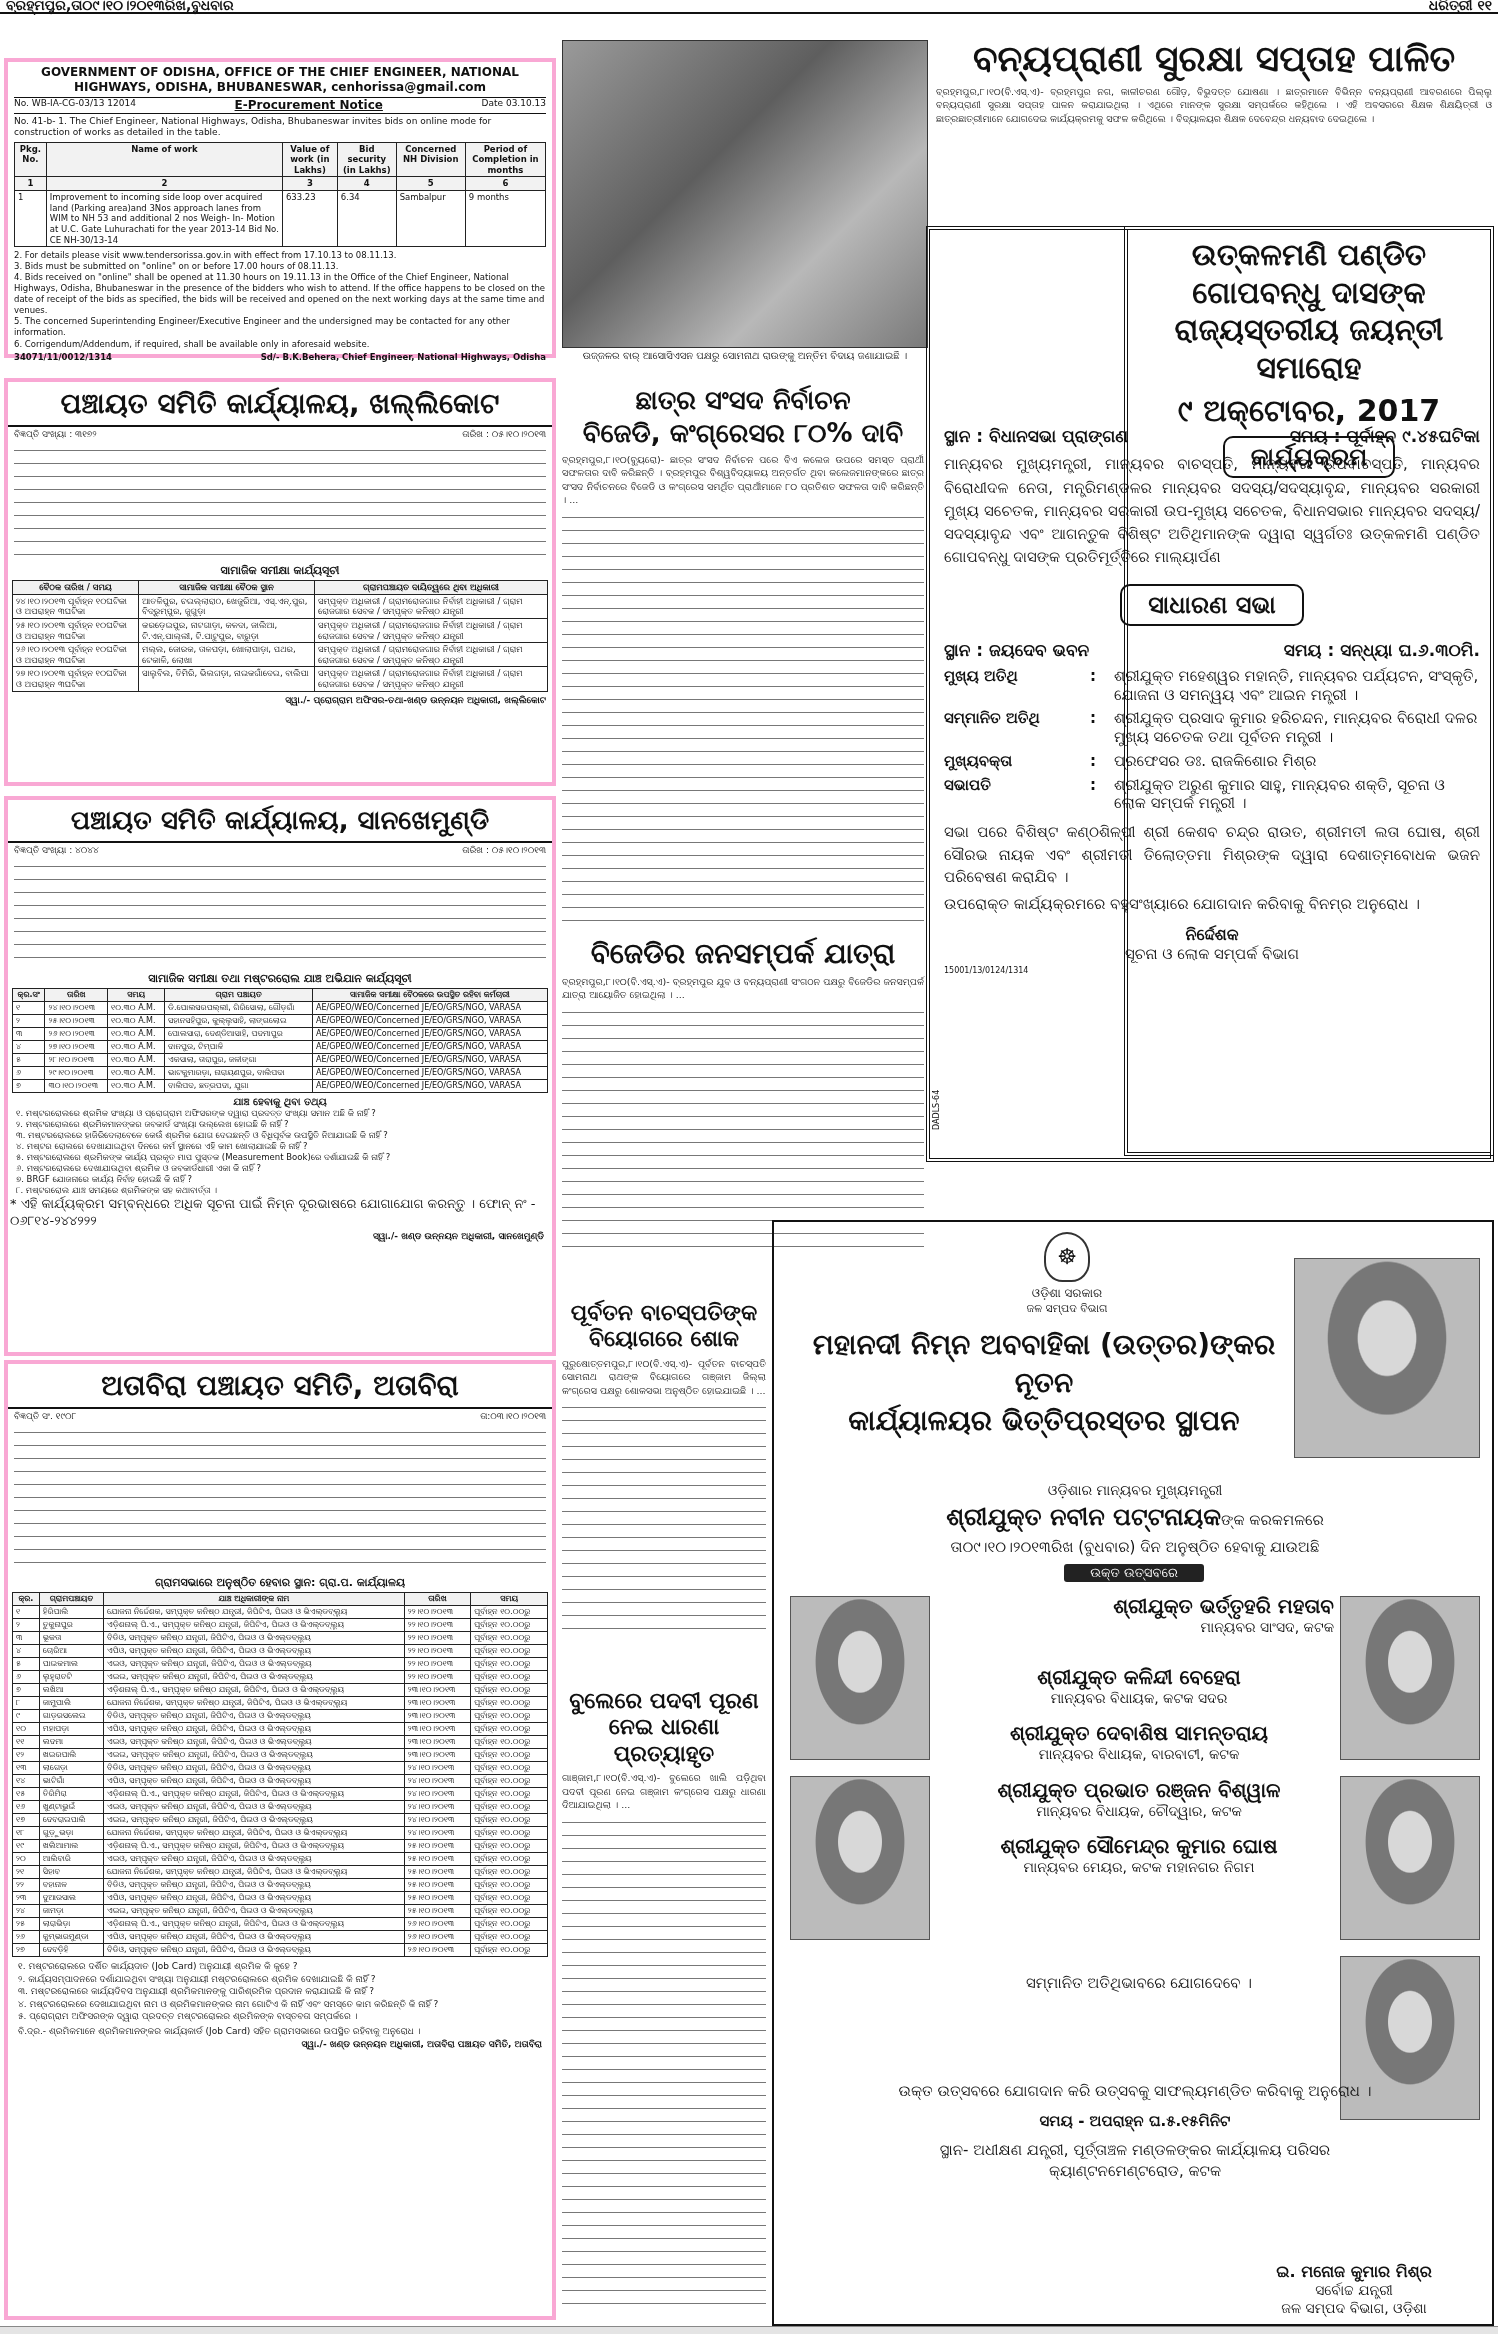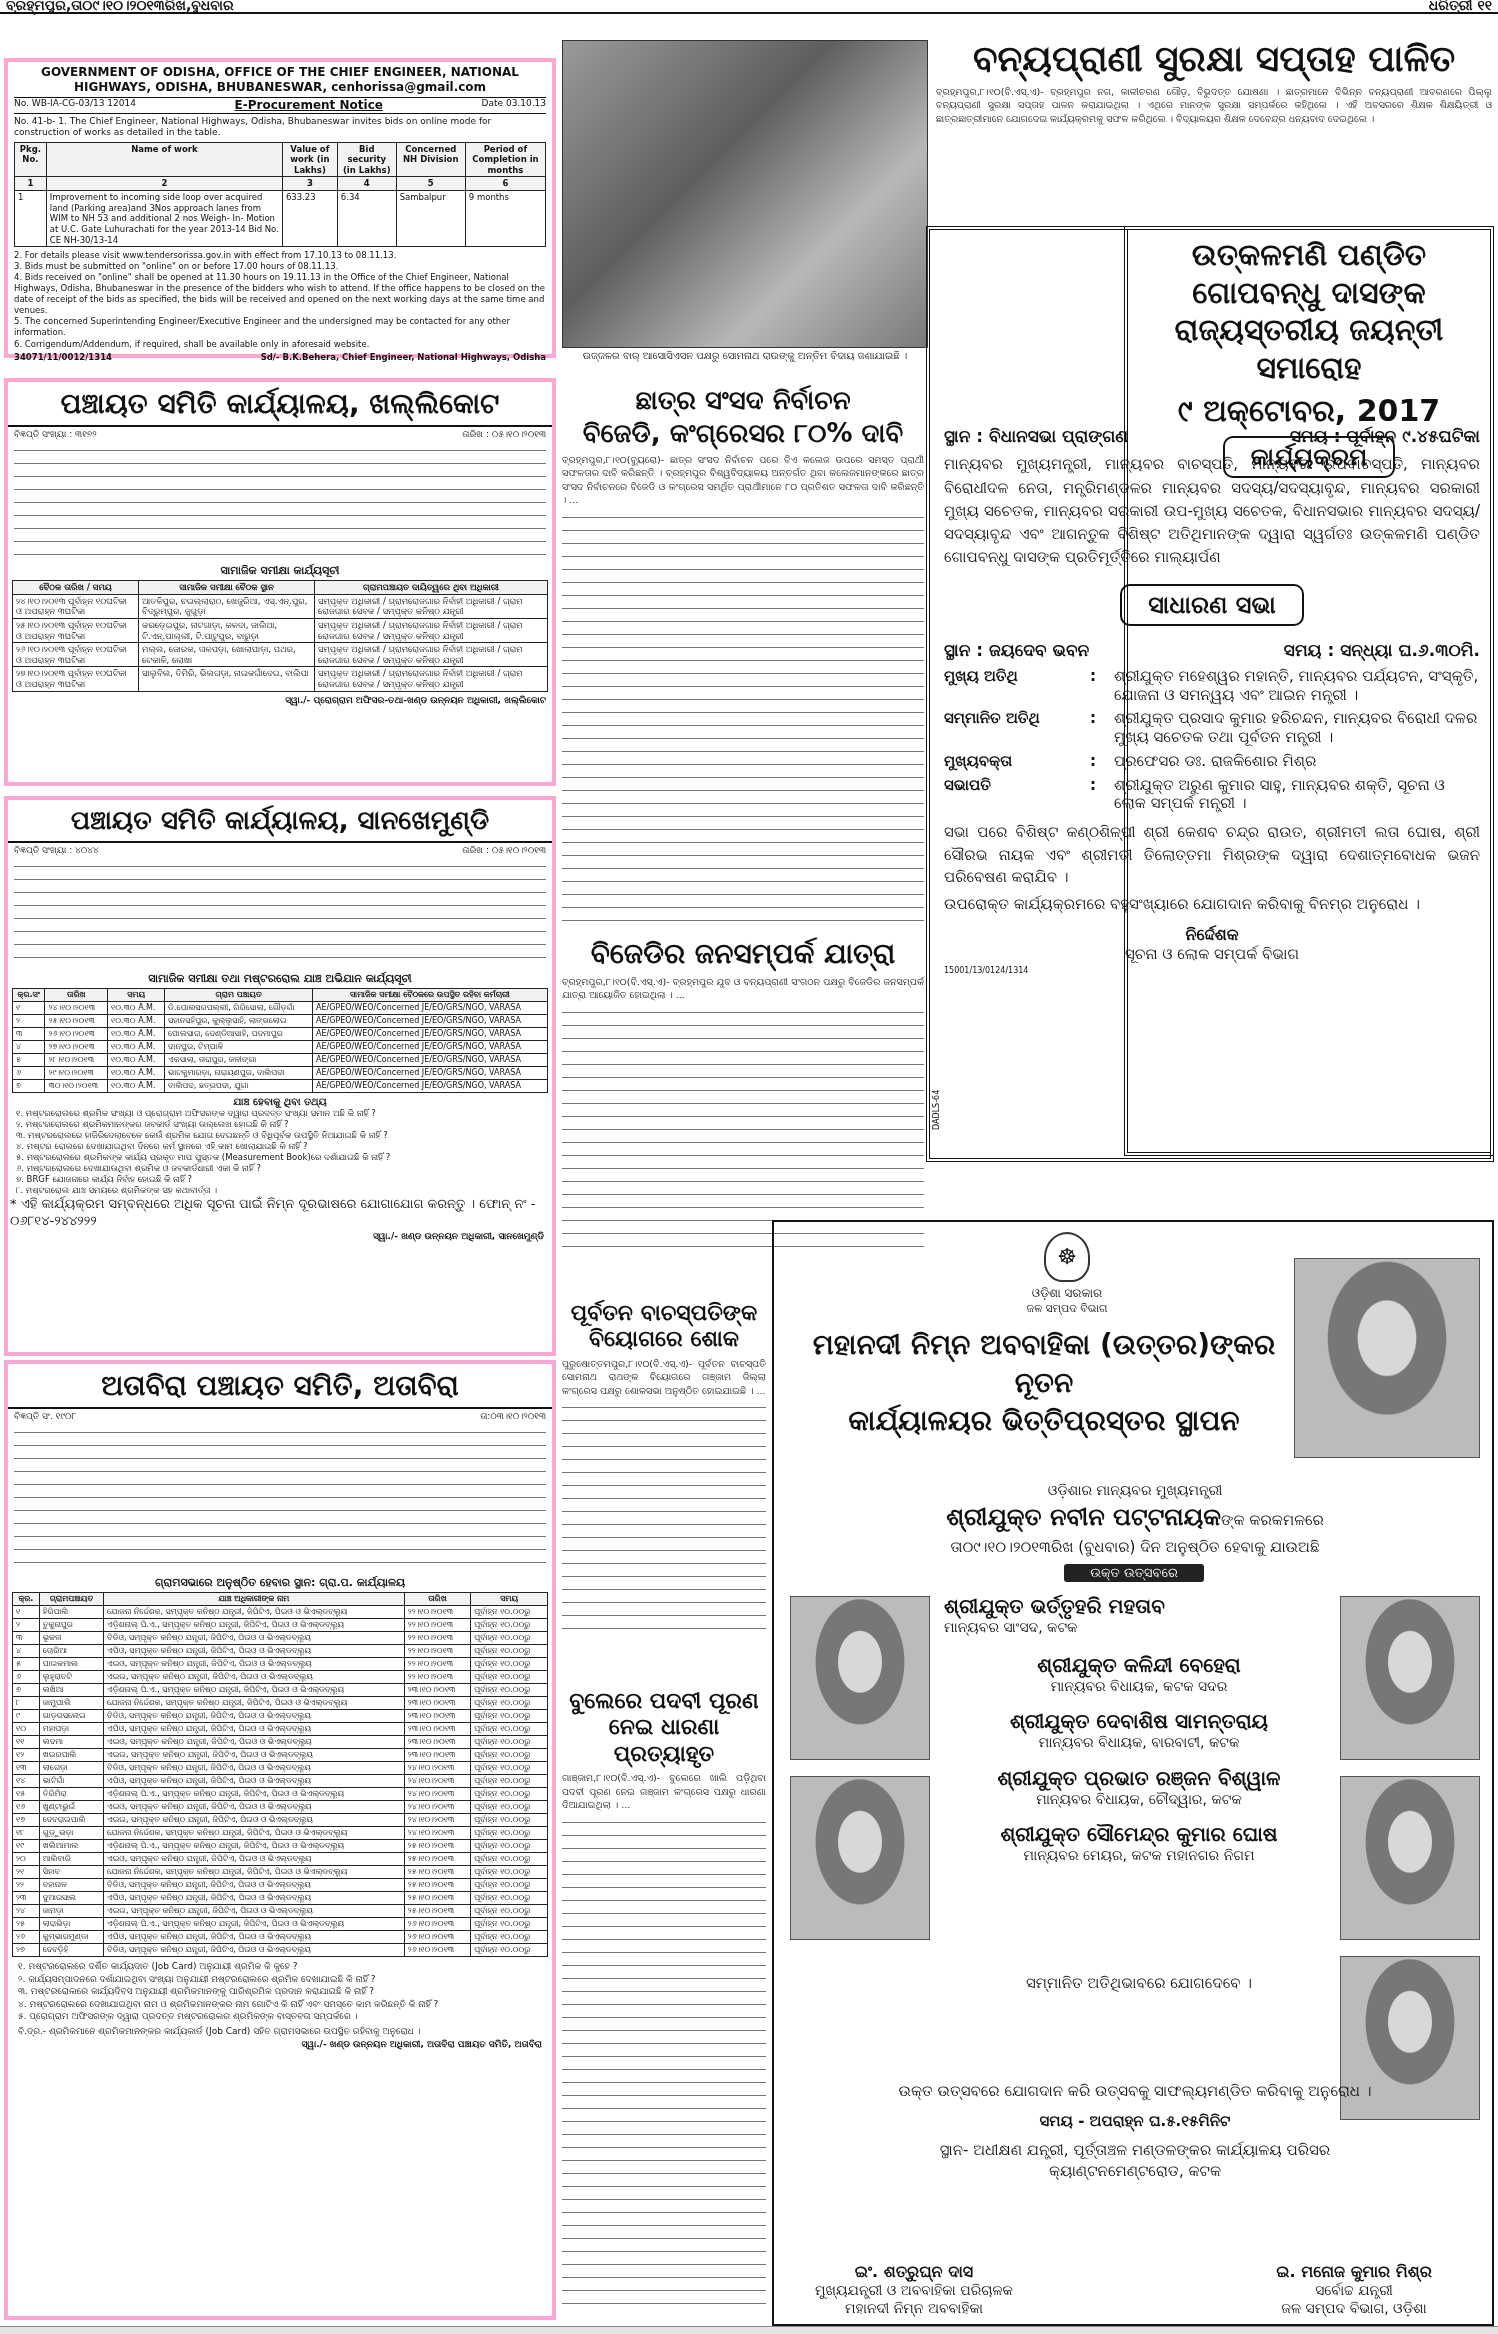--- a/index.html
+++ b/index.html
@@ -536,21 +536,21 @@
   <div class="abs center" style="left:0;top:316px;width:722px;font-size:15px;">ତା୦୯।୧୦।୨୦୧୩ରିଖ (ବୁଧବାର) ଦିନ ଅନୁଷ୍ଠିତ ହେବାକୁ ଯାଉଅଛି</div>
   <div class="abs center" style="left:290px;top:342px;width:140px;font-size:13px;background:#222;color:#fff;border-radius:3px;padding:1px;">ଉକ୍ତ ଉତ୍ସବରେ</div>
 
   <div class="abs portrait" style="left:16px;top:374px;width:140px;height:164px;"></div>
   <div class="abs portrait" style="left:16px;top:554px;width:140px;height:164px;"></div>
   <div class="abs portrait" style="left:566px;top:374px;width:140px;height:164px;"></div>
   <div class="abs portrait" style="left:566px;top:554px;width:140px;height:164px;"></div>
   <div class="abs portrait" style="left:566px;top:734px;width:140px;height:164px;"></div>
 
   <div class="abs" id="guests" style="left:170px;top:372px;width:390px;">
-      <div style="text-align: left; margin-bottom: 16px;">
+      <div style="text-align: right; margin-bottom: 28px;">
         <div style="font-size: 20px; font-weight: bold;">ଶ୍ରୀଯୁକ୍ତ ଭର୍ତ୍ତୃହରି ମହତାବ</div>
         <div style="font-size: 14px;">ମାନ୍ୟବର ସାଂସଦ, କଟକ</div>
       </div>
       <div style="text-align: center; margin-bottom: 14px;">
         <div style="font-size: 20px; font-weight: bold;">ଶ୍ରୀଯୁକ୍ତ କଳିନ୍ଦୀ ବେହେରା</div>
         <div style="font-size: 14px;">ମାନ୍ୟବର ବିଧାୟକ, କଟକ ସଦର</div>
       </div>
       <div style="text-align: center; margin-bottom: 14px;">
         <div style="font-size: 20px; font-weight: bold;">ଶ୍ରୀଯୁକ୍ତ ଦେବାଶିଷ ସାମନ୍ତରାୟ</div>
         <div style="font-size: 14px;">ମାନ୍ୟବର ବିଧାୟକ, ବାରବାଟୀ, କଟକ</div>
@@ -561,25 +561,20 @@
       </div>
       <div style="text-align: center; margin-bottom: 14px;">
         <div style="font-size: 20px; font-weight: bold;">ଶ୍ରୀଯୁକ୍ତ ସୌମେନ୍ଦ୍ର କୁମାର ଘୋଷ</div>
         <div style="font-size: 14px;">ମାନ୍ୟବର ମେୟର, କଟକ ମହାନଗର ନିଗମ</div>
       </div>
     </div>
   <div class="abs center" style="left:170px;top:752px;width:390px;font-size:15px;">ସମ୍ମାନିତ ଅତିଥିଭାବରେ ଯୋଗଦେବେ ।</div>
   <div class="abs center" style="left:0;top:860px;width:722px;font-size:15px;">ଉକ୍ତ ଉତ୍ସବରେ ଯୋଗଦାନ କରି ଉତ୍ସବକୁ ସାଫଲ୍ୟମଣ୍ଡିତ କରିବାକୁ ଅନୁରୋଧ ।</div>
   <div class="abs center" style="left:0;top:890px;width:722px;font-size:15px;font-weight:bold;">ସମୟ - ଅପରାହ୍ନ ଘ.୫.୧୫ମିନିଟ</div>
   <div class="abs center" style="left:120px;top:918px;width:482px;font-size:15px;line-height:1.4;">ସ୍ଥାନ- ଅଧୀକ୍ଷଣ ଯନ୍ତ୍ରୀ, ପୂର୍ତ୍ତାଞ୍ଚଳ ମଣ୍ଡଳଙ୍କର କାର୍ଯ୍ୟାଳୟ ପରିସର କ୍ୟାଣ୍ଟନମେଣ୍ଟରୋଡ, କଟକ</div>
-  <div class="abs center" style="left:10px;top:1040px;width:260px;">
-    <div style="font-size:16px;font-weight:bold;">ଇଂ. ଶତ୍ରୁଘ୍ନ ଦାସ</div>
-    <div style="font-size:14px;">ମୁଖ୍ୟଯନ୍ତ୍ରୀ ଓ ଅବବାହିକା ପରିଚାଳକ</div>
-    <div style="font-size:14px;">ମହାନଦୀ ନିମ୍ନ ଅବବାହିକା</div>
-  </div>
   <div class="abs center" style="left:450px;top:1040px;width:260px;">
     <div style="font-size:16px;font-weight:bold;">ଇ. ମନୋଜ କୁମାର ମିଶ୍ର</div>
     <div style="font-size:14px;">ସର୍ବୋଚ୍ଚ ଯନ୍ତ୍ରୀ</div>
     <div style="font-size:14px;">ଜଳ ସମ୍ପଦ ବିଭାଗ, ଓଡ଼ିଶା</div>
   </div>
 </div>
 
 <div class="abs gray-bar" style="left:0;top:2326px;width:1498px;height:8px;"></div>
 
 </body></html>

